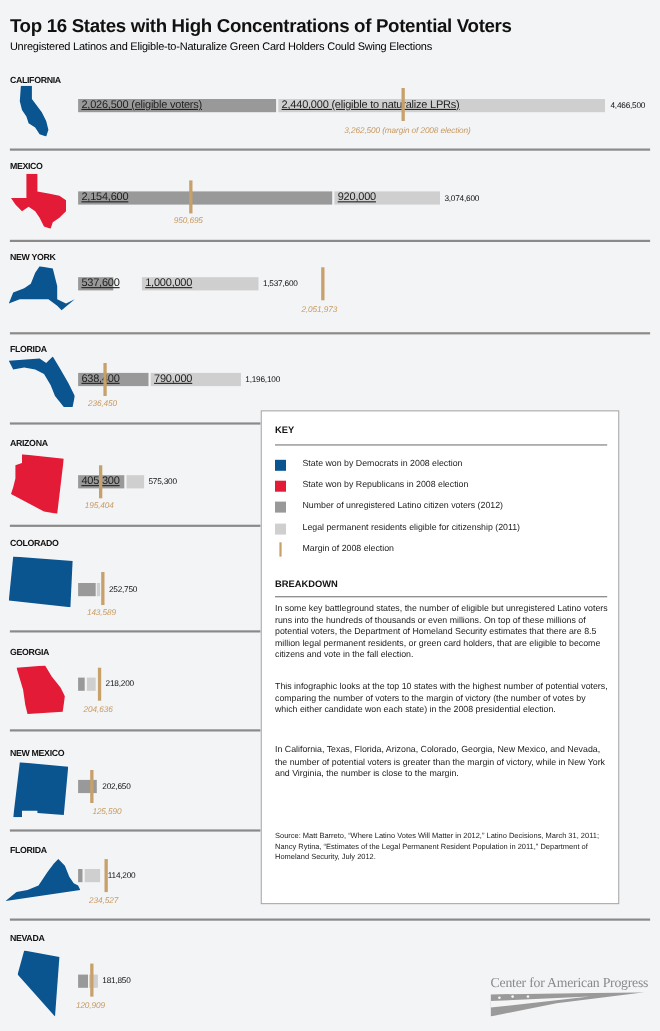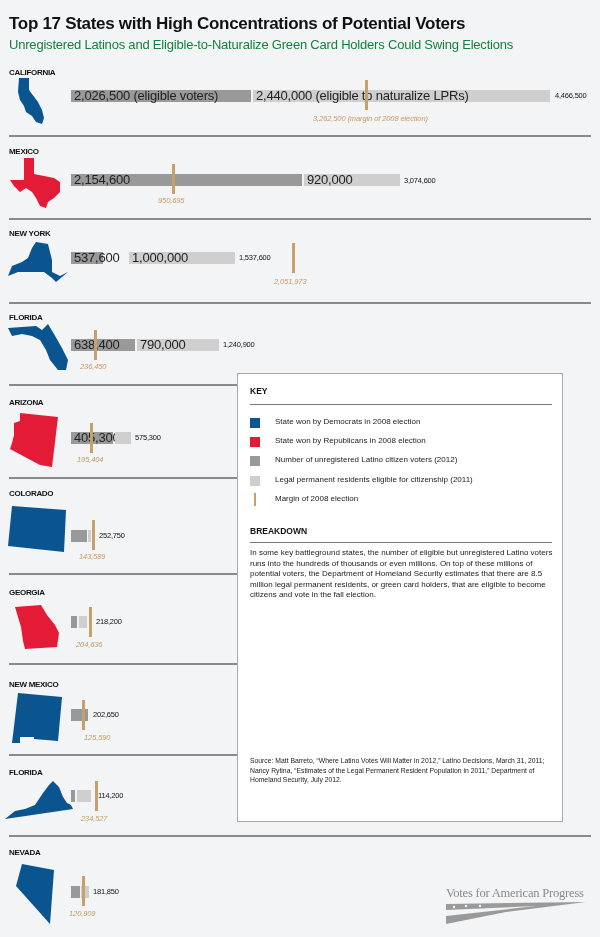--- a/index.html
+++ b/index.html
@@ -1,44 +1,44 @@
 <!DOCTYPE html>
 <html><head>
 <meta charset="utf-8">
 <style>
   html,body{margin:0;padding:0;}
   body{width:600px;height:937px;background:#f3f4f6;position:relative;overflow:hidden;font-family:"Liberation Sans","DejaVu Sans",sans-serif;color:#111;}
   .title{position:absolute;left:9px;top:14px;font-size:17px;font-weight:bold;letter-spacing:-0.3px;color:#111;}
-  .subtitle{position:absolute;left:9px;top:37px;font-size:13px;color:#15803d;letter-spacing:-0.2px;}
+  .subtitle{position:absolute;left:9px;top:37px;font-size:10px;color:#000000;letter-spacing:-0.2px;}
   .section{position:absolute;left:0;width:600px;}
   .state-name{position:absolute;left:9px;font-size:8px;font-weight:bold;letter-spacing:-0.3px;color:#111;}
   .divider{position:absolute;left:9px;height:2px;background:#8a8a8a;}
   .shape{position:absolute;}
-  .bar{position:absolute;height:12px;font-size:13px;line-height:12px;color:#222;padding-left:3px;box-sizing:border-box;white-space:nowrap;overflow:visible;letter-spacing:-0.2px;}
+  .bar{position:absolute;height:12px;font-size:10px;line-height:12px;color:#222;padding-left:3px;box-sizing:border-box;white-space:nowrap;overflow:visible;letter-spacing:-0.2px;text-decoration:underline;}
   .bar.dark{background:#999999;}
   .bar.light{background:#cfcfcf;}
   .total{position:absolute;font-size:7.5px;line-height:12px;color:#111;white-space:nowrap;letter-spacing:-0.2px;}
   .margin-line{position:absolute;width:3px;background:#c8a06a;}
   .margin-label{position:absolute;font-size:7.5px;color:#c89a60;white-space:nowrap;letter-spacing:-0.1px;font-style:italic;}
   .keybox{position:absolute;left:237px;top:373px;width:326px;height:449px;background:#ffffff;border:1px solid #a8a8a8;box-sizing:border-box;}
   .key-head{position:absolute;left:12px;font-size:8.5px;font-weight:bold;color:#111;}
   .key-rule{position:absolute;left:12px;width:302px;height:1px;background:#777;}
   .key-item{position:absolute;left:12px;height:14px;font-size:8px;color:#222;}
   .swatch{position:absolute;left:0;top:2px;width:10px;height:10px;}
   .swatch.line{left:4px;width:2px;height:13px;top:0;background:#c8a06a;}
   .key-label{position:absolute;left:25px;top:1px;white-space:nowrap;}
   .para{position:absolute;left:12px;width:305px;font-size:8px;line-height:10.5px;color:#222;}
   .source{position:absolute;left:12px;width:305px;font-size:6.8px;line-height:9.5px;color:#222;}
   .logo{position:absolute;left:446px;top:886px;width:150px;height:38px;}
   .logo-text{position:absolute;left:0;top:0;font-family:"Liberation Serif","DejaVu Serif",serif;font-size:12.5px;color:#8a8a8a;white-space:nowrap;letter-spacing:-0.2px;}
 </style>
 </head>
 <body>
 
-<div class="title">Top 17 States with High Concentrations of Potential Voters</div>
+<div class="title">Top 16 States with High Concentrations of Potential Voters</div>
 <div class="subtitle">Unregistered Latinos and Eligible-to-Naturalize Green Card Holders Could Swing Elections</div>
 
 <div class="section">
   <div class="state-name" style="top:68px">CALIFORNIA</div>
   <svg class="shape" style="left:16px;top:78px" width="30" height="46" viewBox="0 0 30 46">
     <path d="M3 0 L13 0 L13 12 L22 24 L26 32 L28 40 L26 46 L20 44 L16 38 L10 34 L8 28 L4 22 L2 14 Z" fill="#0a5490"></path>
   </svg>
   <div class="bar dark" style="left:71px;top:90px;width:180px">2,026,500 (eligible voters)</div>
   <div class="bar light" style="left:253px;top:90px;width:297px">2,440,000 (eligible to naturalize LPRs)</div>
   <div class="total" style="left:555px;top:90px">4,466,500</div>
@@ -73,21 +73,21 @@
 </div>
 <div class="divider" style="top:302px;width:582px"></div>
 
 <div class="section">
   <div class="state-name" style="top:313px">FLORIDA</div>
   <svg class="shape" style="left:8px;top:324px" width="60" height="46" viewBox="0 0 60 46">
     <path d="M0 4 L28 2 L34 6 L40 0 L46 10 L54 24 L60 36 L58 46 L50 46 L42 36 L38 26 L32 16 L24 12 L14 10 L4 12 Z" fill="#0a5490"></path>
   </svg>
   <div class="bar dark" style="left:71px;top:339px;width:64px">638,400</div>
   <div class="bar light" style="left:137px;top:339px;width:82px">790,000</div>
-  <div class="total" style="left:223px;top:339px">1,240,900</div>
+  <div class="total" style="left:223px;top:339px">1,196,100</div>
   <div class="margin-line" style="left:94px;top:330px;height:30px"></div>
   <div class="margin-label" style="left:80px;top:362px">236,450</div>
 </div>
 <div class="divider" style="top:384px;width:228px"></div>
 
 <div class="section">
   <div class="state-name" style="top:398px">ARIZONA</div>
   <svg class="shape" style="left:10px;top:413px" width="48" height="54" viewBox="0 0 48 54">
     <path d="M10 0 L48 4 L42 54 L30 52 L0 36 L2 30 L4 22 L4 10 L10 8 Z" fill="#e31b37"></path>
   </svg>
@@ -183,25 +183,27 @@
     <span class="key-label">Legal permanent residents eligible for citizenship (2011)</span>
   </div>
   <div class="key-item" style="top:119px">
     <span class="swatch line"></span>
     <span class="key-label">Margin of 2008 election</span>
   </div>
 
   <div class="key-head" style="top:152px">BREAKDOWN</div>
   <div class="key-rule" style="top:168px"></div>
   <div class="para" style="top:174px">In some key battleground states, the number of eligible but unregistered Latino voters runs into the hundreds of thousands or even millions. On top of these millions of potential voters, the Department of Homeland Security estimates that there are 8.5 million legal permanent residents, or green card holders, that are eligible to become citizens and vote in the fall election.</div>
+  <div class="para" style="top:245px">This infographic looks at the top 10 states with the highest number of potential voters, comparing the number of voters to the margin of victory (the number of votes by which either candidate won each state) in the 2008 presidential election.</div>
+  <div class="para" style="top:303px">In California, Texas, Florida, Arizona, Colorado, Georgia, New Mexico, and Nevada, the number of potential voters is greater than the margin of victory, while in New York and Virginia, the number is close to the margin.</div>
   <div class="source" style="top:382px">Source: Matt Barreto, “Where Latino Votes Will Matter in 2012,” Latino Decisions, March 31, 2011; Nancy Rytina, “Estimates of the Legal Permanent Resident Population in 2011,” Department of Homeland Security, July 2012.</div>
 </div>
 
 <div class="logo">
-  <div class="logo-text">Votes for American Progress</div>
+  <div class="logo-text">Center for American Progress</div>
   <svg style="position:absolute;left:0;top:16px" width="140" height="22" viewBox="0 0 140 22">
     <path d="M0 2 L140 0 L60 10 L0 22 Z" fill="#9a9a9a"></path>
     <path d="M0 8 L90 4 L0 14 Z" fill="#f3f4f6"></path>
     <circle cx="8" cy="5" r="1.2" fill="#f3f4f6"></circle>
     <circle cx="20" cy="4" r="1.2" fill="#f3f4f6"></circle>
     <circle cx="34" cy="4" r="1.2" fill="#f3f4f6"></circle>
   </svg>
 </div>
 
 </body></html>

